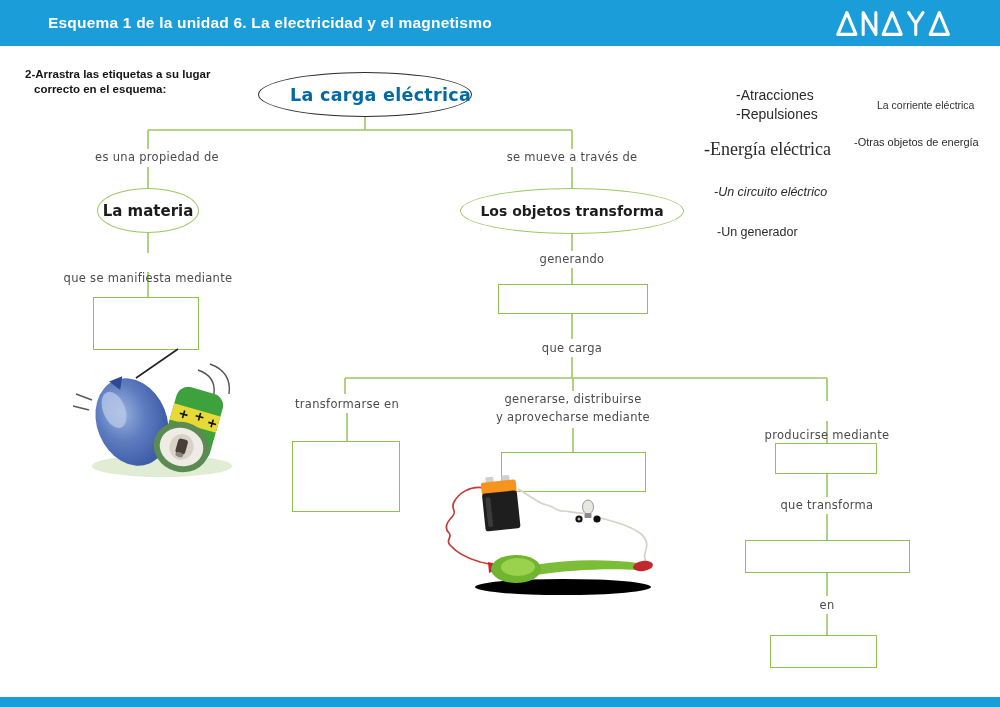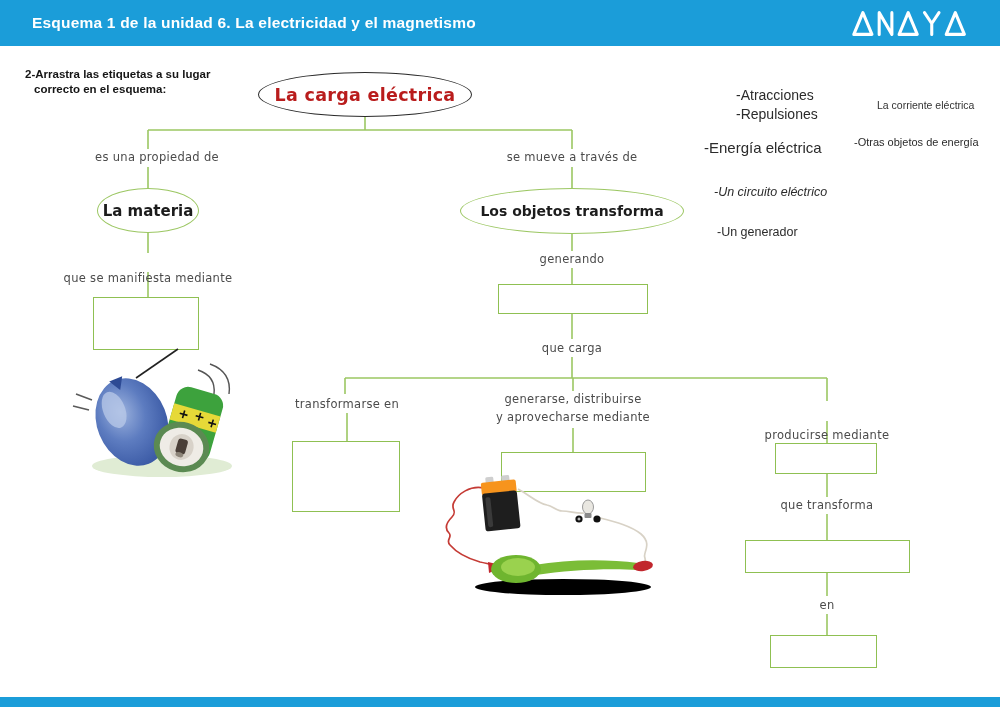--- a/index.html
+++ b/index.html
@@ -2,38 +2,38 @@
 <html><head>
 <meta charset="utf-8">
 <style>
   html,body { margin:0; padding:0; background:#ffffff; }
   .page { position:relative; width:1000px; height:707px; background:#ffffff; overflow:hidden;
           font-family:"Liberation Sans", sans-serif; }
 
   
   .topbar { position:absolute; left:0; top:0; width:1000px; height:46px; background:#1b9dd9;
             display:flex; align-items:center; justify-content:space-between;
-            padding:0 32px; box-sizing:border-box; }
+            padding:0 48px; box-sizing:border-box; }
   .topbar .title { color:#ffffff; font-weight:bold; font-size:15.5px; letter-spacing:0.2px; }
   .bottombar { position:absolute; left:0; top:697px; width:1000px; height:10px; background:#1b9dd9; }
 
   
   .instruction { position:absolute; left:25px; top:67px; font-size:11.5px; font-weight:bold;
                  color:#151515; line-height:15px; }
   .instruction .l2 { padding-left:9px; }
 
   
   svg.connectors { position:absolute; left:0; top:0; pointer-events:none; }
 
   
   .ellipse { position:absolute; border-radius:50%; background:#ffffff; box-sizing:border-box;
              display:flex; align-items:center; justify-content:center; white-space:nowrap;
              font-family:"DejaVu Sans", sans-serif; font-weight:bold; }
   .ellipse.root  { left:258px; top:72px;  width:214px; height:45px; border:1.8px solid #2b2b2b;
-                   color:#b91c1c; font-size:17.5px; letter-spacing:0.3px; }
+                   color:#0369a1; font-size:17.5px; letter-spacing:0.3px;justify-content:flex-end; }
   .ellipse.gnode1 { left:97px;  top:188px; width:102px; height:45px; border:1.5px solid #9cc763;
                    color:#1c1c1c; font-size:15px; }
   .ellipse.gnode2 { left:460px; top:188px; width:224px; height:46px; border:1.5px solid #9cc763;
                    color:#1c1c1c; font-size:14px; }
 
   
   .edge { position:absolute; transform:translateX(-50%); white-space:nowrap;
           font-family:"DejaVu Sans", sans-serif; font-size:11.5px; color:#4b4b4b;
           letter-spacing:0.3px; }
 
@@ -44,21 +44,21 @@
   #bx-transformar  { left:292px; top:441px; width:108px; height:71px; }
   #bx-aprovechar   { left:501px; top:452px; width:145px; height:40px; }
   #bx-producir     { left:775px; top:443px; width:102px; height:31px; }
   #bx-transforma   { left:745px; top:540px; width:165px; height:33px; }
   #bx-en           { left:770px; top:635px; width:107px; height:33px; }
 
   
   .dlabel { position:absolute; color:#2b2b2b; white-space:nowrap; cursor:grab; }
   #lb-attractions { left:736px; top:86px;  font-size:14px;  line-height:19px; }
   #lb-current     { left:877px; top:99px;  font-size:10.5px; color:#333; }
-  #lb-eenergy     { left:704px; top:139px; font-size:15px; }
+  #lb-eenergy     { left:704px; top:139px; font-size:18px;font-family:Liberation Serif, serif; }
   #lb-oenergy     { left:854px; top:136px; font-size:11px; }
   #lb-circuit     { left:714px; top:185px; font-size:12.5px;font-style:italic; }
   #lb-energies    { left:867px; top:188px; font-size:14px; line-height:17.5px; }
   #lb-generator   { left:717px; top:225px; font-size:12.5px; }
 
   .illus { position:absolute; }
 </style>
 </head>
 <body>
 

